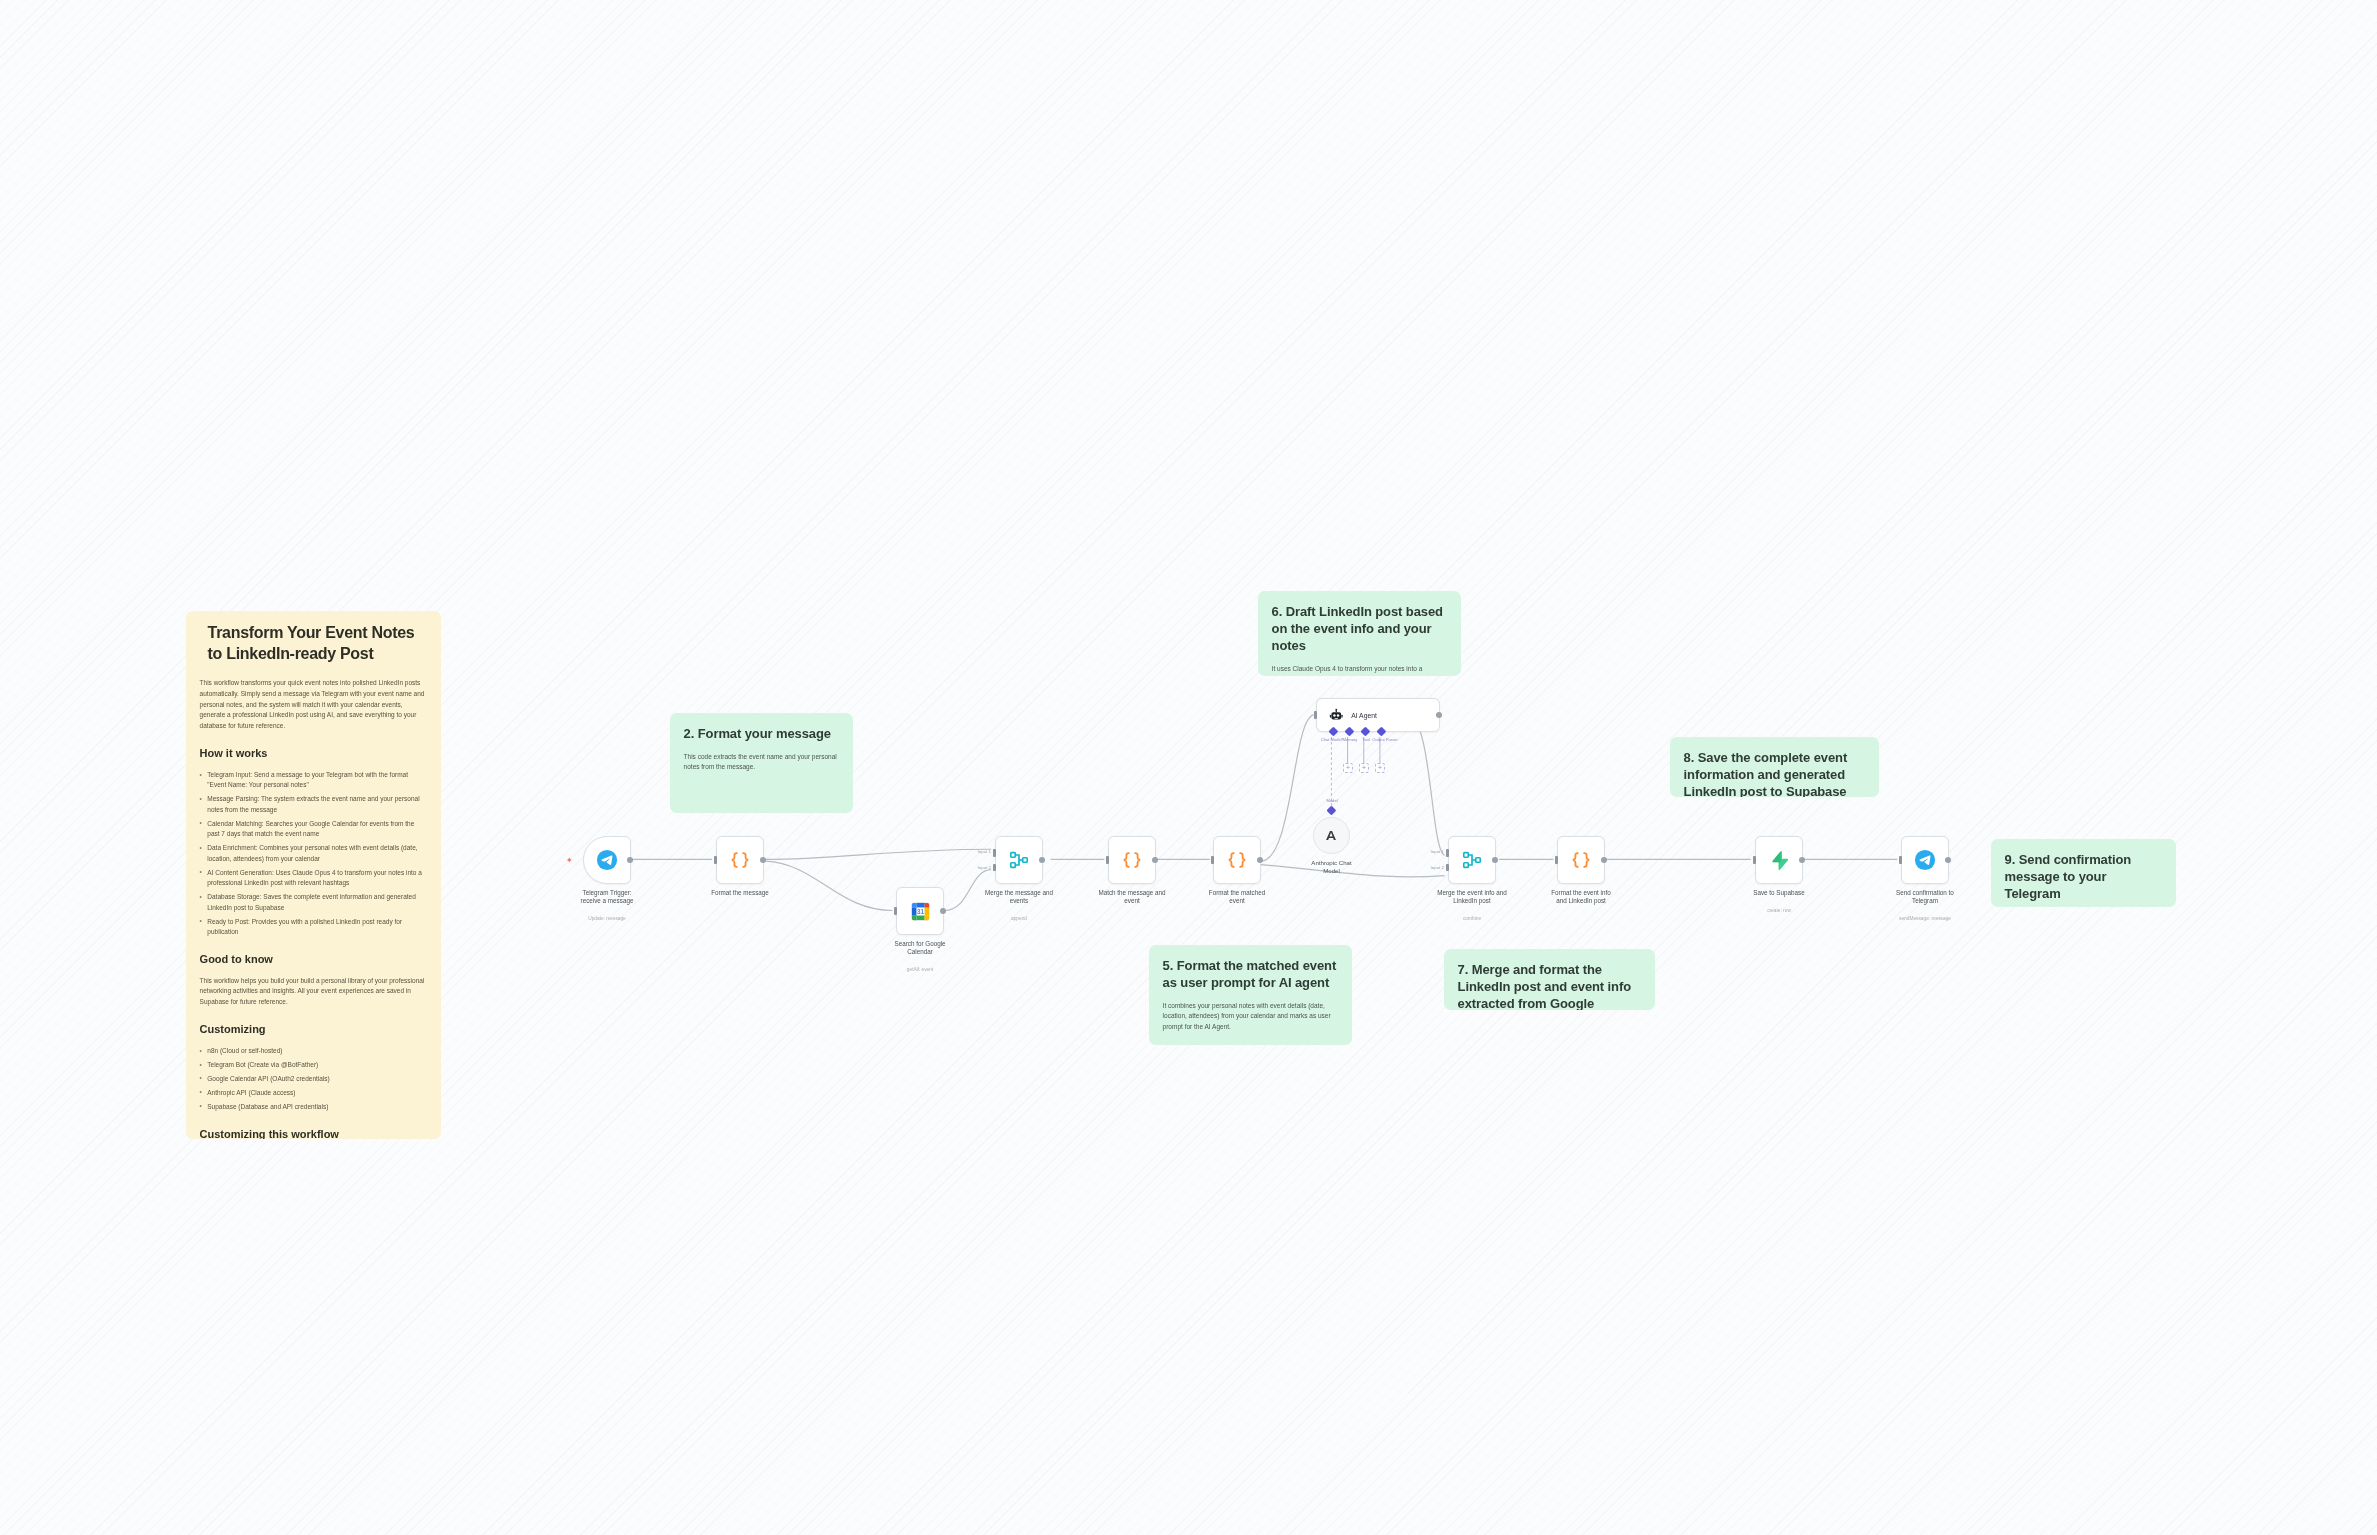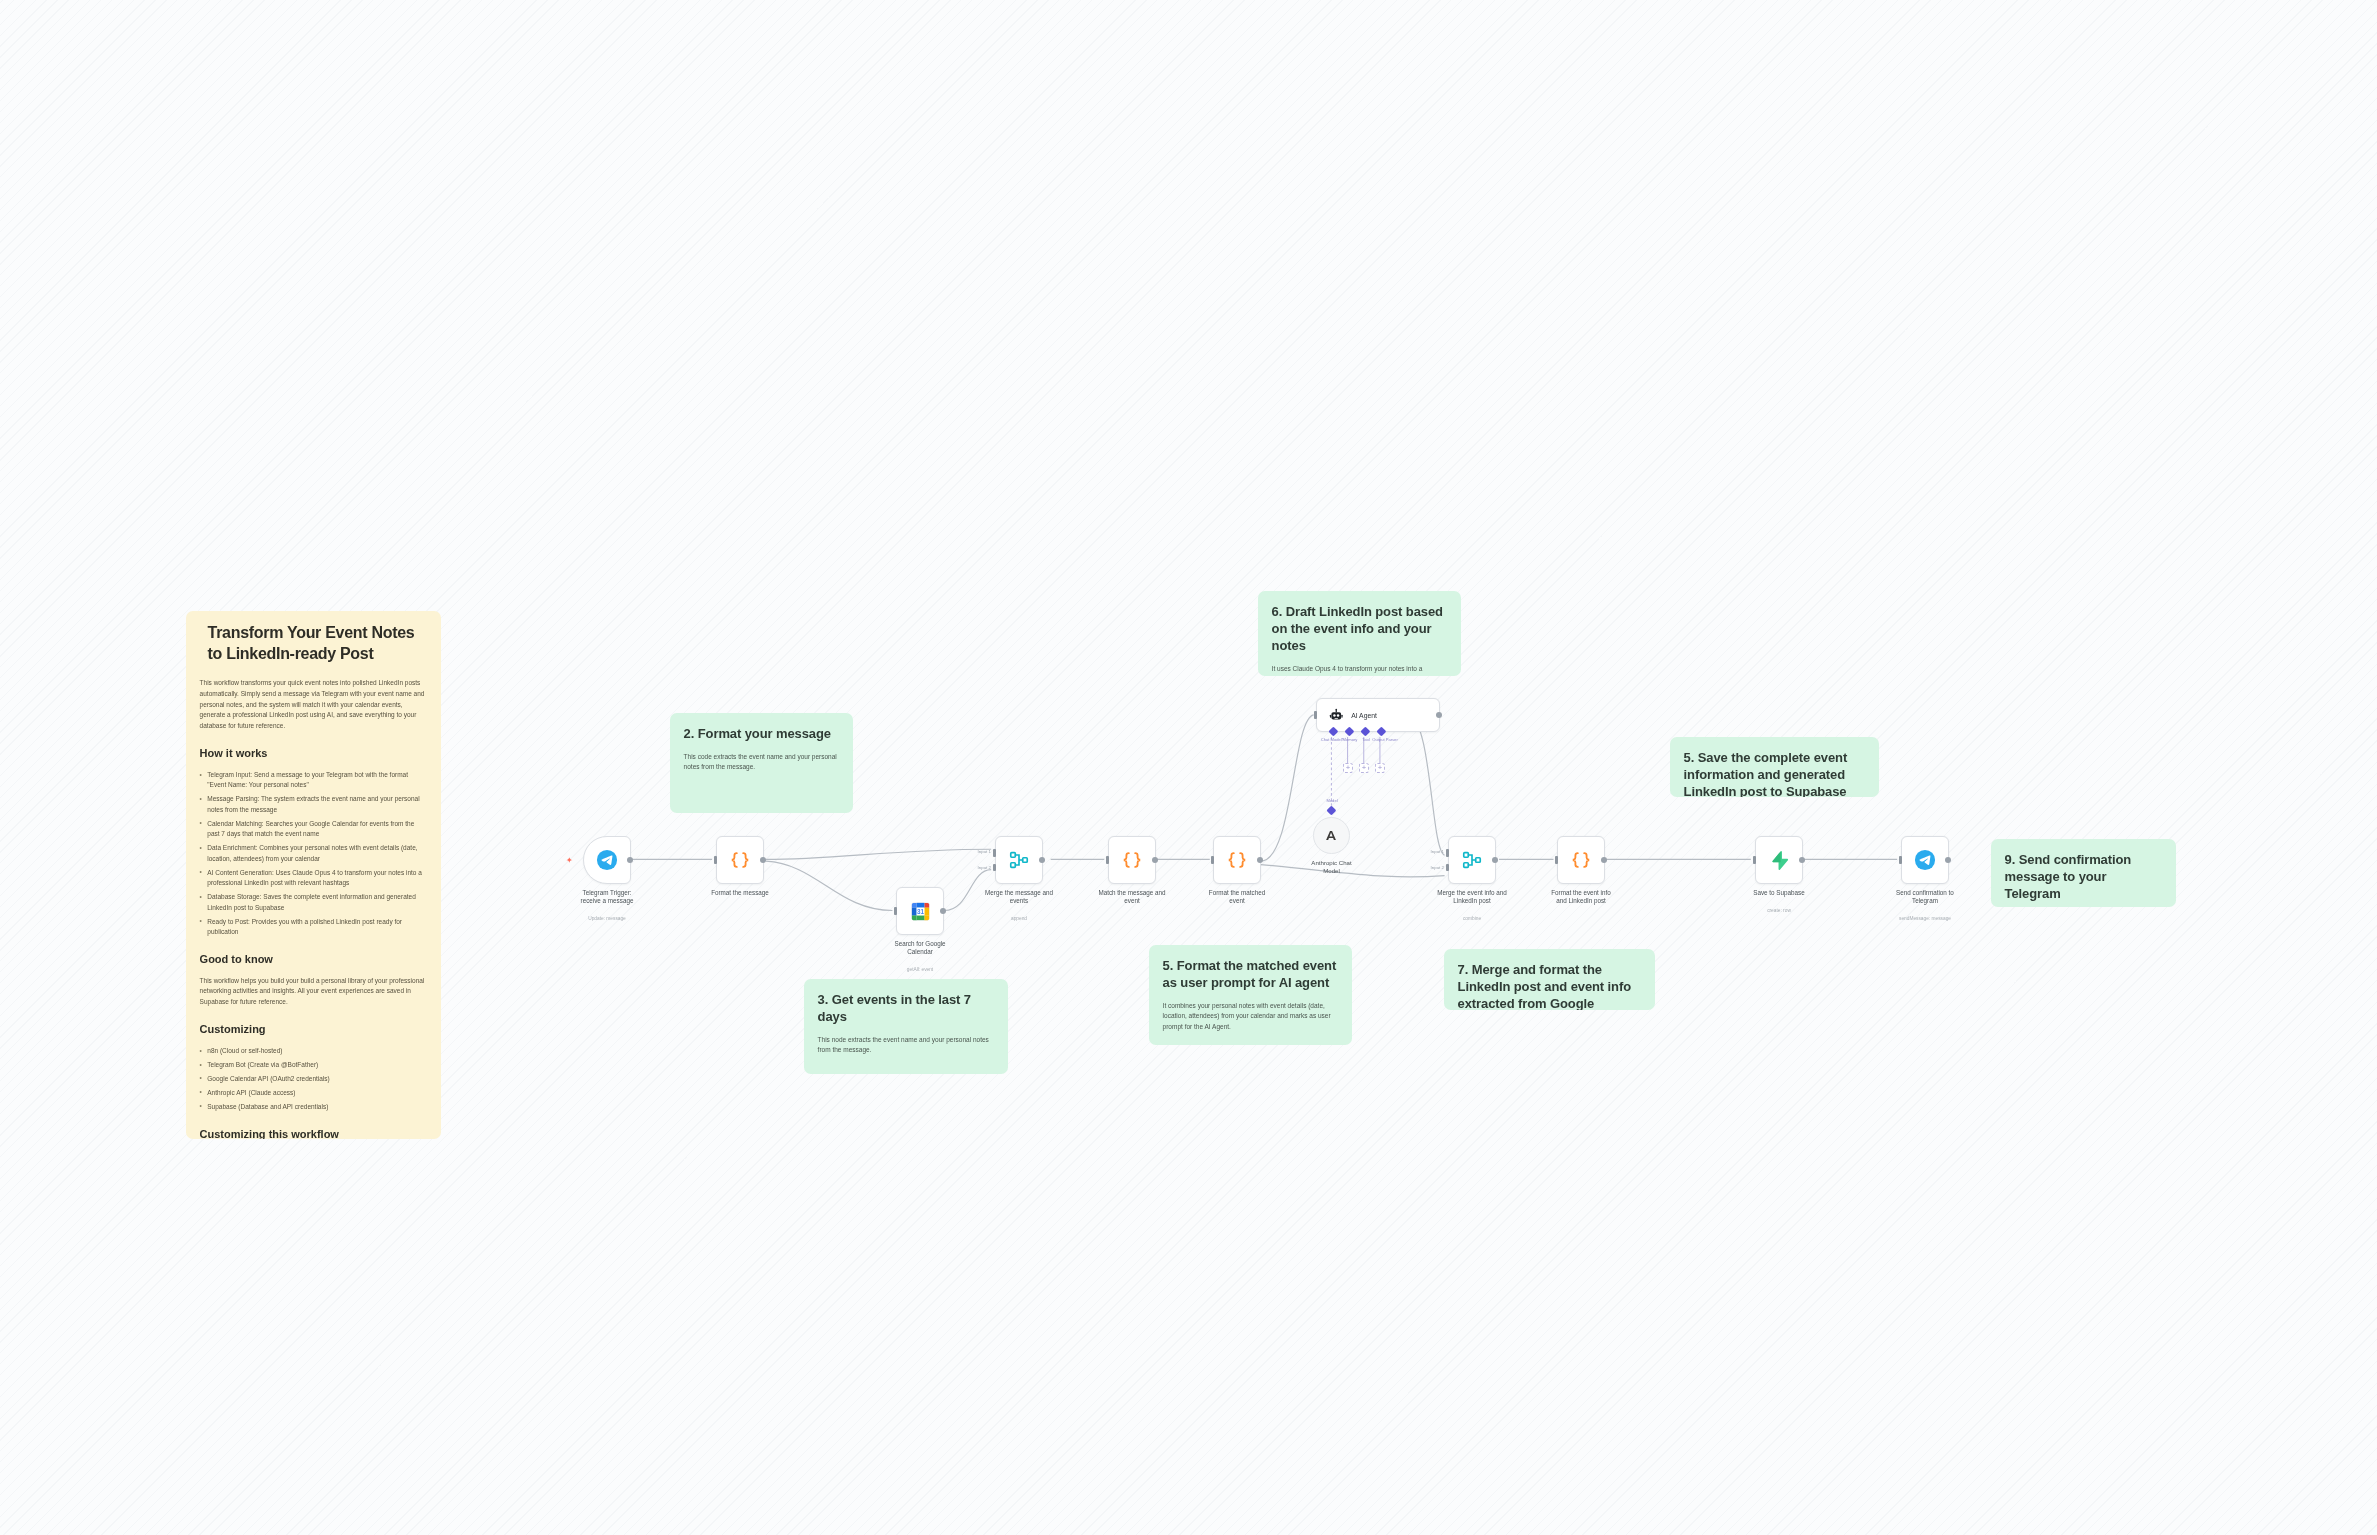--- a/index.html
+++ b/index.html
@@ -300,42 +300,38 @@
     <h2>Customizing this workflow</h2>
 
   </div>
 
 
   <div class="sticky green" style="left:670px; top:713px; width:183px; height:100px;">
     <h3>2. Format your message</h3>
     <p class="body">This code extracts the event name and your personal notes from the message.</p>
   </div>
 
-  <div class="sticky green" style="left:804px; top:979px; width:204px; height:95px;">
-    <h3>3. Get events in the last 7 days</h3>
-    <p class="body">This node extracts the event name and your personal notes from the message.</p>
-  </div>
 
 
   <div class="sticky green" style="left:1149px; top:945px; width:203px; height:100px;">
     <h3>5. Format the matched event as user prompt for AI agent</h3>
     <p class="body">It combines your personal notes with event details (date, location, attendees) from your calendar and marks as user prompt for the AI Agent.</p>
   </div>
 
   <div class="sticky green" style="left:1258px; top:591px; width:203px; height:85px;">
     <h3>6. Draft LinkedIn post based on the event info and your notes</h3>
     <p class="body">It uses Claude Opus 4 to transform your notes into a professional LinkedIn post with relevant hashtags.</p>
   </div>
 
   <div class="sticky green" style="left:1444px; top:949px; width:211px; height:61px;">
     <h3>7. Merge and format the LinkedIn post and event info extracted from Google Calendar</h3>
   </div>
 
   <div class="sticky green" style="left:1670px; top:737px; width:209px; height:60px;">
-    <h3>5. Save the complete event information and generated LinkedIn post to Supabase</h3>
+    <h3>8. Save the complete event information and generated LinkedIn post to Supabase</h3>
   </div>
 
   <div class="sticky green" style="left:1991px; top:839px; width:185px; height:68px;">
     <h3>9. Send confirmation message to your Telegram</h3>
     <p class="body">It sends you a confirmation message through your Telegram Bot, when it's successfully saved in Supabase.</p>
   </div>
 
   <div class="node trigger" style="left:583px; top:836px;">
     <span class="trigger-bolt">✦</span>
     <svg width="22" height="22" viewBox="0 0 24 24">

